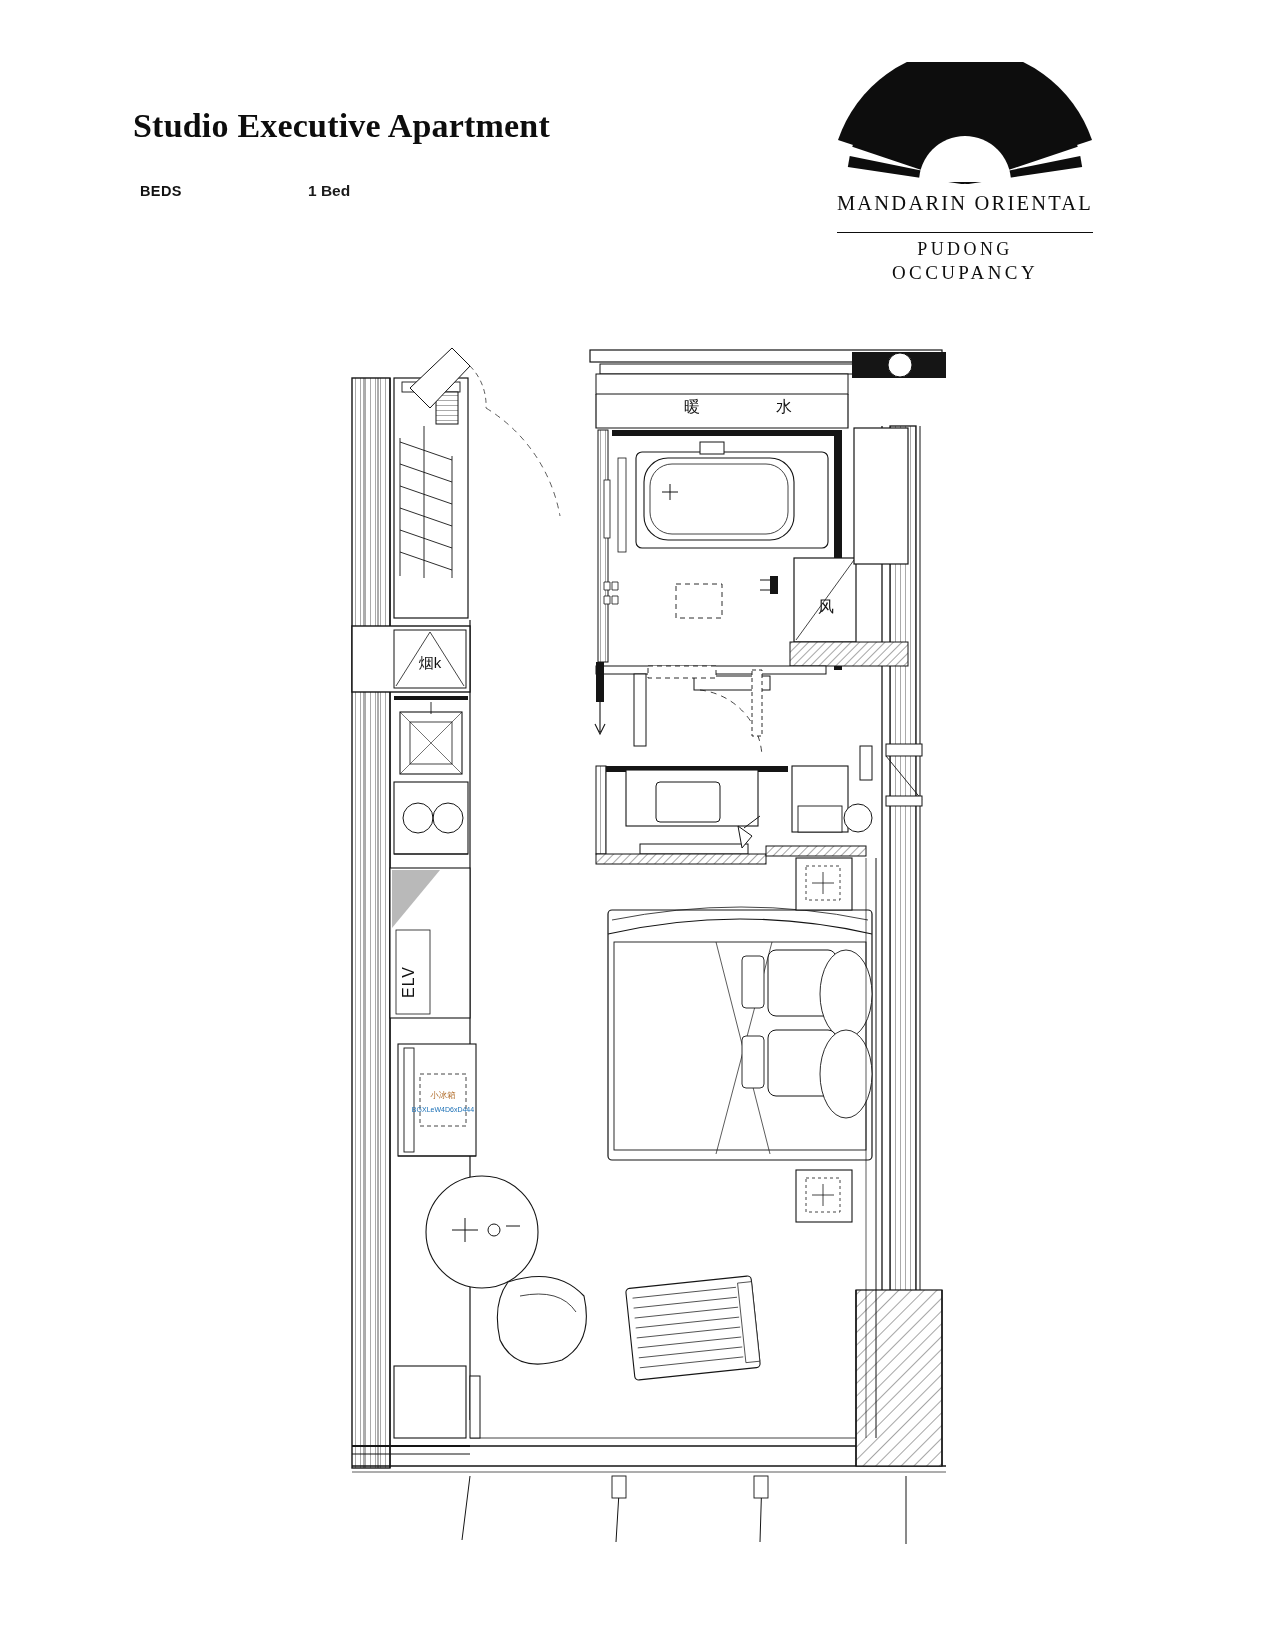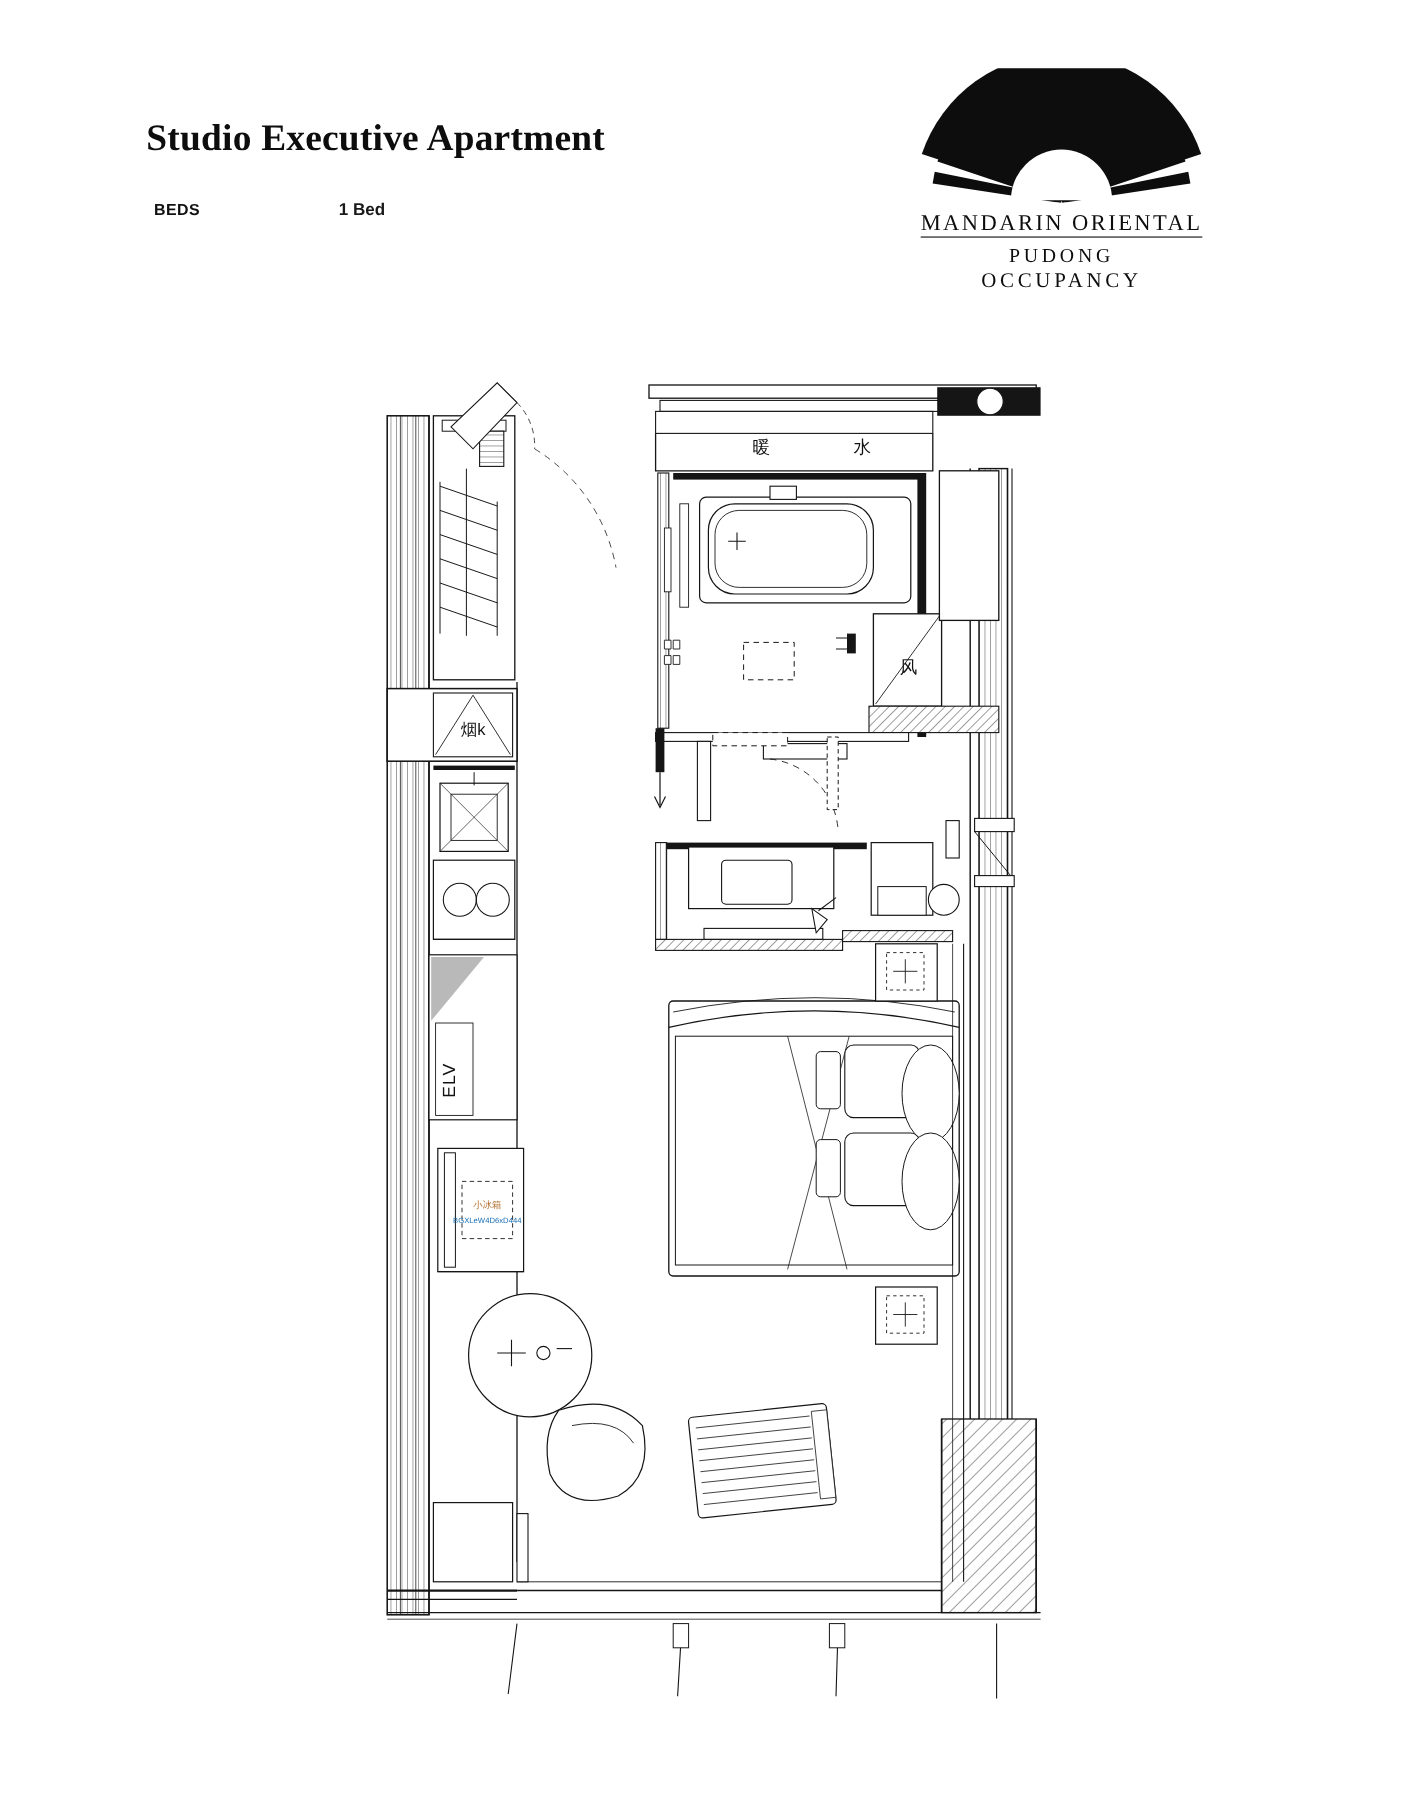--- a/index.html
+++ b/index.html
@@ -75,21 +75,21 @@
     margin: 0 auto;
     display: block;
   }
   #brand {
     margin-top: 8px;
     font-family: "Liberation Serif", serif;
     font-size: 20.5px;
     letter-spacing: 2.2px;
     color: #0d0d0d;
     border-bottom: 1.6px solid #0d0d0d;
-    padding-bottom: 0;
+    padding-bottom: 17px;
     display: inline-block;
     white-space: nowrap;
   }
   #city1 {
     font-family: "Liberation Serif", serif;
     font-size: 18px;
     letter-spacing: 3.4px;
     margin-top: 6px;
     color: #0d0d0d;
   }

